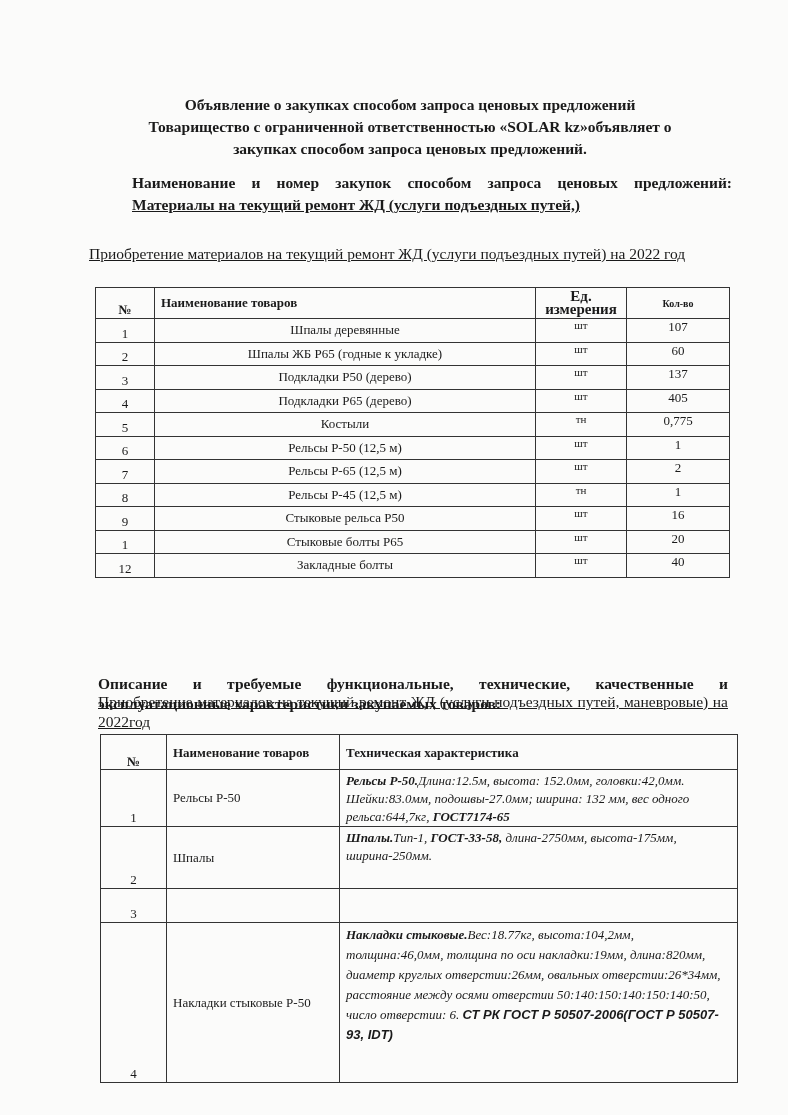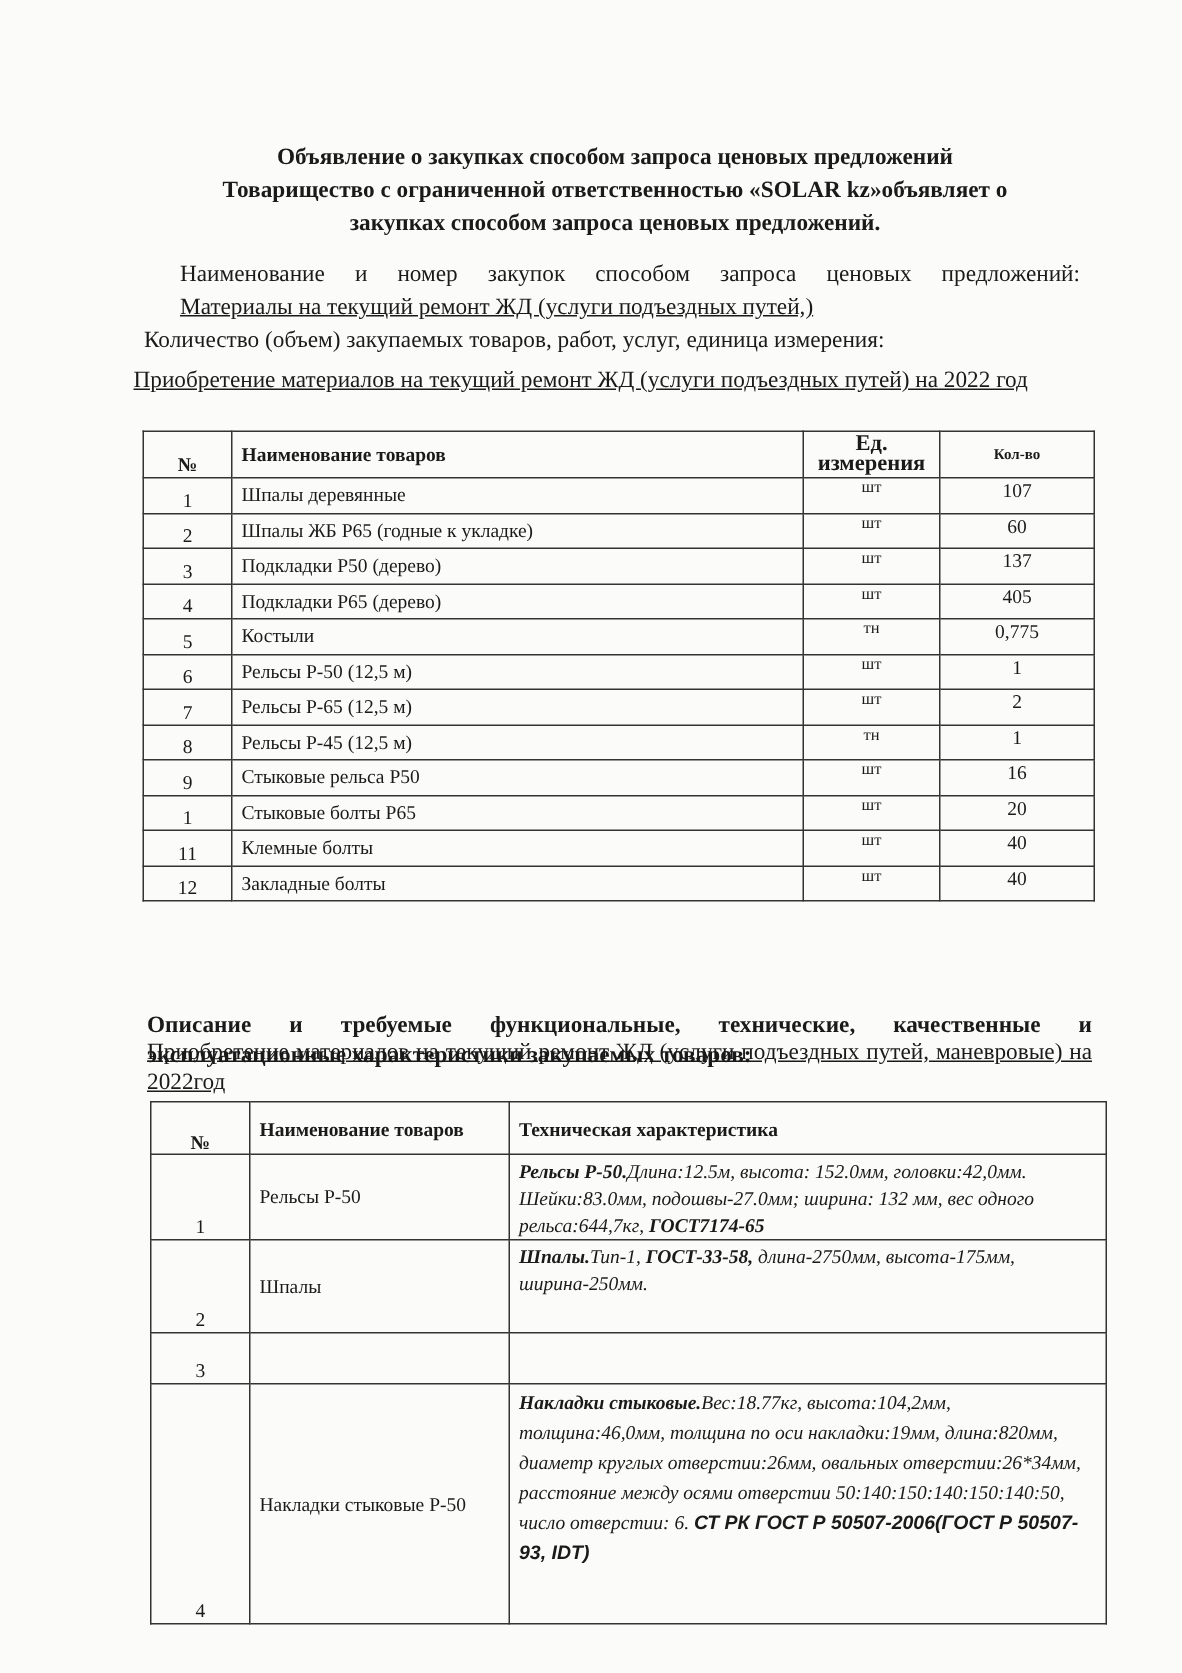--- a/index.html
+++ b/index.html
@@ -1,29 +1,29 @@
 <!DOCTYPE html>
 <html><head>
 <meta charset="utf-8">
 <style>
   html, body { margin:0; padding:0; }
   body { width:788px; height:1115px; background:#fbfbfa; position:relative; overflow:hidden;
          font-family:"Liberation Serif", serif; color:#1a1a1a; }
   .title { position:absolute; left:90px; width:640px; top:94px; text-align:center;
            font-weight:bold; font-size:15.5px; line-height:22px; }
-  .sec1 { position:absolute; left:96px; width:624px; top:172px; font-weight:normal; font-size:15.5px; line-height:22px; }
+  .sec1 { position:absolute; left:108px; width:624px; top:172px; font-weight:bold; font-size:15.5px; line-height:22px; }
   .sec1 .l1 { text-align:justify; text-align-last:justify; padding-left:24px; }
   .sec1 .l2 { padding-left:24px; text-decoration:underline; }
   .sub1 { position:absolute; left:89px; width:632px; top:244px; font-size:15.5px; line-height:20px;
           text-decoration:underline; text-align:justify; }
   table { border-collapse:collapse; position:absolute; font-size:13px; }
   td, th { border:1px solid #333; padding:0 6px; }
   #t1 { left:95px; top:287px; width:635px; }
   #t1 th { font-weight:bold; height:30px; }
-  #t1 td { height:22.5px; }
+  #t1 td { height:22.5px;text-align:center; }
   #t1 .num { width:46px; text-align:center; vertical-align:bottom; font-size:13px; }
   #t1 .unit { width:78px; text-align:center; vertical-align:top; font-size:11px; }
   #t1 .qty { width:90px; text-align:center; vertical-align:top; }
   #t1 th.unit { font-size:15px; line-height:13px; vertical-align:middle; }
   .sec2 { position:absolute; left:98px; width:630px; top:674px; font-weight:bold; font-size:15.5px; line-height:20px; }
   .sec2 .l1 { text-align:justify; text-align-last:justify; }
   .sub2 { position:absolute; left:98px; width:630px; top:692px; font-size:15.5px; line-height:20px;
           text-decoration:underline; text-align:justify; }
   #t2 { left:100px; top:734px; width:638px; }
   #t2 th { font-weight:bold; text-align:left; height:34px; line-height:15px; }
@@ -38,21 +38,20 @@
 
 <div class="title">
   <div>Объявление о закупках способом запроса ценовых предложений</div>
   <div>Товарищество с ограниченной ответственностью «SOLAR kz»объявляет о</div>
   <div>закупках способом запроса ценовых предложений.</div>
 </div>
 
 <div class="sec1">
   <div class="l1">Наименование и номер закупок способом запроса ценовых предложений:</div>
   <div class="l2">Материалы на текущий ремонт ЖД (услуги подъездных путей,)</div>
-  <div>Количество (объем) закупаемых товаров, работ, услуг, единица измерения:</div>
 </div>
 
 <div class="sub1">Приобретение материалов на текущий ремонт ЖД (услуги подъездных путей) на 2022 год</div>
 
 <table id="t1">
   <thead>
     <tr>
       <th class="num" style="vertical-align:bottom">№</th>
       <th style="text-align:left">Наименование товаров</th>
       <th class="unit">Ед. измерения</th>
@@ -114,26 +113,20 @@
         <td class="unit">шт</td>
         <td class="qty">16</td>
       </tr>
       <tr>
         <td class="num">1</td>
         <td>Стыковые болты Р65</td>
         <td class="unit">шт</td>
         <td class="qty">20</td>
       </tr>
       <tr>
-        <td class="num">11</td>
-        <td>Клемные болты</td>
-        <td class="unit">шт</td>
-        <td class="qty">40</td>
-      </tr>
-      <tr>
         <td class="num">12</td>
         <td>Закладные болты</td>
         <td class="unit">шт</td>
         <td class="qty">40</td>
       </tr>
     </tbody>
 </table>
 
 <div class="sec2">
   <div class="l1">Описание и требуемые функциональные, технические, качественные и</div>

